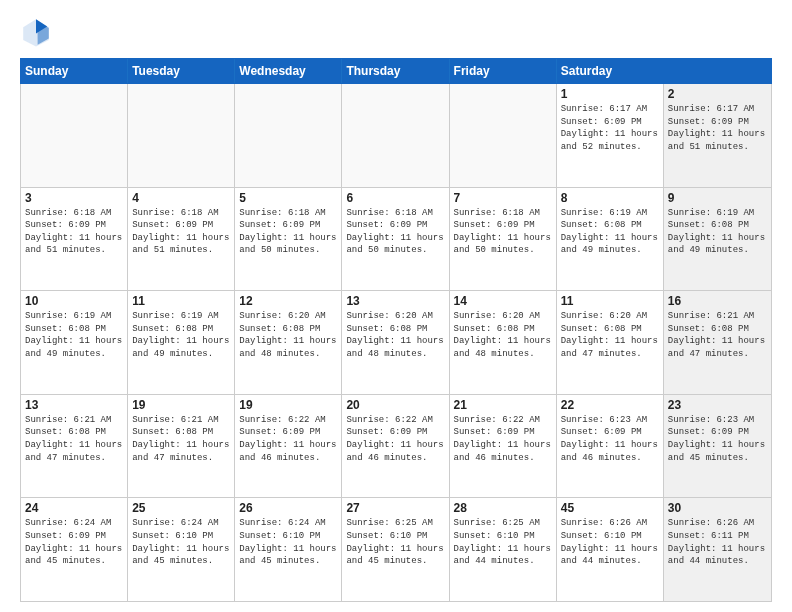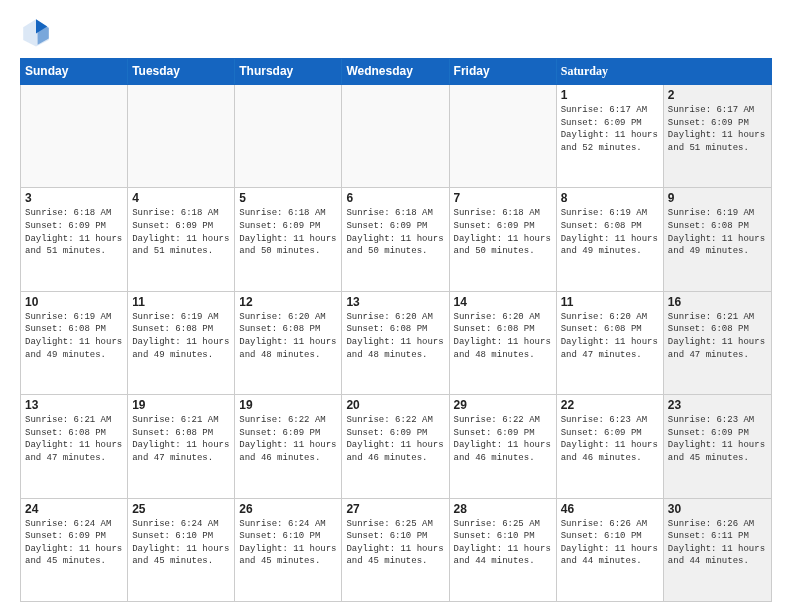--- a/index.html
+++ b/index.html
@@ -66,21 +66,21 @@
       border: 1px solid #1565c0;
     }
     .cal-header-cell {
       color: #fff;
       font-size: 12px;
       font-weight: bold;
       padding: 5px 4px;
       text-align: left;
       border-right: 1px solid #1a6fc4;
     }
-    .cal-header-cell:last-child { border-right: none; font-family: Liberation Serif, serif; }
+    .cal-header-cell:last-child { border-right: none; }
     .cal-body {
       display: flex;
       flex-direction: column;
       flex: 1;
       border-left: 1px solid #ccc;
       border-bottom: 1px solid #ccc;
       border-right: 1px solid #ccc;
     }
     .cal-week {
       display: grid;
@@ -134,22 +134,22 @@
     <div class="title-block">
       <h1></h1>
       <h2></h2>
     </div>
   </div>
 
   <div class="calendar">
     <div class="cal-header-row" id="cal-header">
         <div class="cal-header-cell">Sunday</div>
         <div class="cal-header-cell">Tuesday</div>
+        <div class="cal-header-cell">Wednesday</div>
         <div class="cal-header-cell">Thursday</div>
-        <div class="cal-header-cell">Wednesday</div>
         <div class="cal-header-cell">Friday</div>
         <div class="cal-header-cell">Saturday</div>
       </div>
     <div class="cal-body" id="cal-body">
         <div class="cal-week">
           <div class="cal-cell empty"></div>
           <div class="cal-cell empty"></div>
           <div class="cal-cell empty"></div>
           <div class="cal-cell empty"></div>
           <div class="cal-cell empty"></div>
@@ -293,21 +293,21 @@
 and 46 minutes.</div>
           </div>
           <div class="cal-cell">
             <span class="day-num">20</span>
             <div class="cell-text" style="white-space: pre-line;">Sunrise: 6:22 AM
 Sunset: 6:09 PM
 Daylight: 11 hours
 and 46 minutes.</div>
           </div>
           <div class="cal-cell">
-            <span class="day-num">29</span>
+            <span class="day-num">21</span>
             <div class="cell-text" style="white-space: pre-line;">Sunrise: 6:22 AM
 Sunset: 6:09 PM
 Daylight: 11 hours
 and 46 minutes.</div>
           </div>
           <div class="cal-cell">
             <span class="day-num">22</span>
             <div class="cell-text" style="white-space: pre-line;">Sunrise: 6:23 AM
 Sunset: 6:09 PM
 Daylight: 11 hours
@@ -351,21 +351,21 @@
 and 45 minutes.</div>
           </div>
           <div class="cal-cell">
             <span class="day-num">28</span>
             <div class="cell-text" style="white-space: pre-line;">Sunrise: 6:25 AM
 Sunset: 6:10 PM
 Daylight: 11 hours
 and 44 minutes.</div>
           </div>
           <div class="cal-cell">
-            <span class="day-num">46</span>
+            <span class="day-num">45</span>
             <div class="cell-text" style="white-space: pre-line;">Sunrise: 6:26 AM
 Sunset: 6:10 PM
 Daylight: 11 hours
 and 44 minutes.</div>
           </div>
           <div class="cal-cell shaded">
             <span class="day-num">30</span>
             <div class="cell-text" style="white-space: pre-line;">Sunrise: 6:26 AM
 Sunset: 6:11 PM
 Daylight: 11 hours

